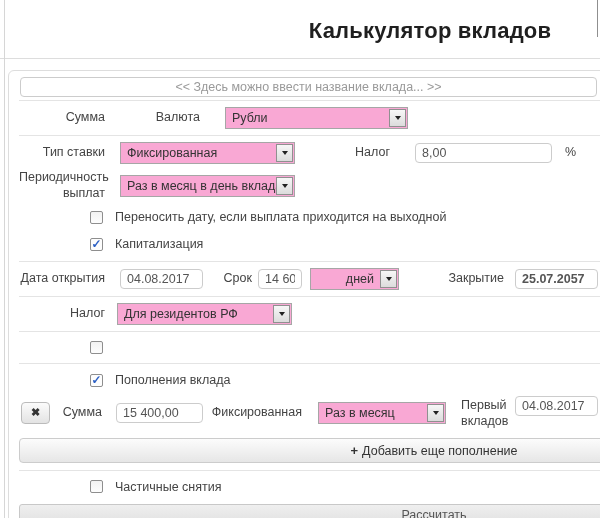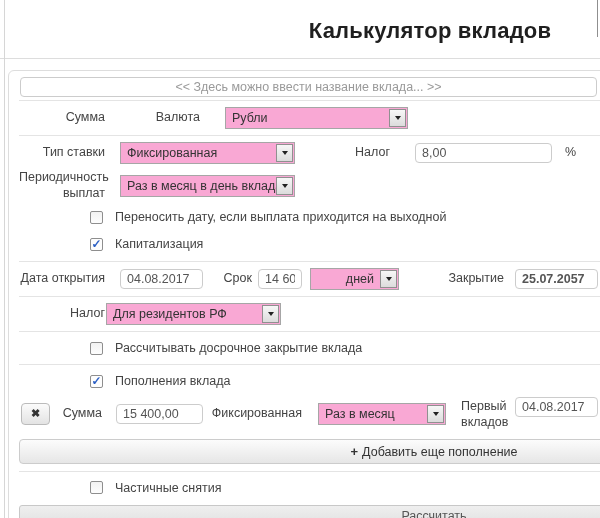--- a/index.html
+++ b/index.html
@@ -125,33 +125,32 @@
             </span>
         </div>
         <div class="lbl r" style="width:105px;">Закрытие</div>
         <input class="txt" style="width: 83px; margin-left: 11px; font-weight: bold;" value="25.07.2057">
       </div>
 
       <div class="sep"></div>
 
       <div class="row">
         <div class="lbl r" style="width:86px;">Налог</div>
-        <div class="sel" style="width:175px; margin-left:1px;gap:8px;">
+        <div class="sel" style="width:175px; margin-left:12px;gap:8px;">
           <span class="sel-text">Для резидентов РФ</span>
           <span class="sel-btn">
               <span class="arr"></span>
             </span>
         </div>
       </div>
 
       <div class="sep"></div>
 
       <div class="cbrow" style="margin-left:71px;">
         <span class="cb"></span>
-        <span class="cb-label">Рассчитывать досрочное закрытие вклада</span>
       </div>
 
       <div class="sep"></div>
 
       <div class="cbrow" style="margin-left:71px;">
         <span class="cb checked"></span>
         <span class="cb-label">Пополнения вклада</span>
       </div>
 
       <div class="row tall" style="margin-top:8px;">

